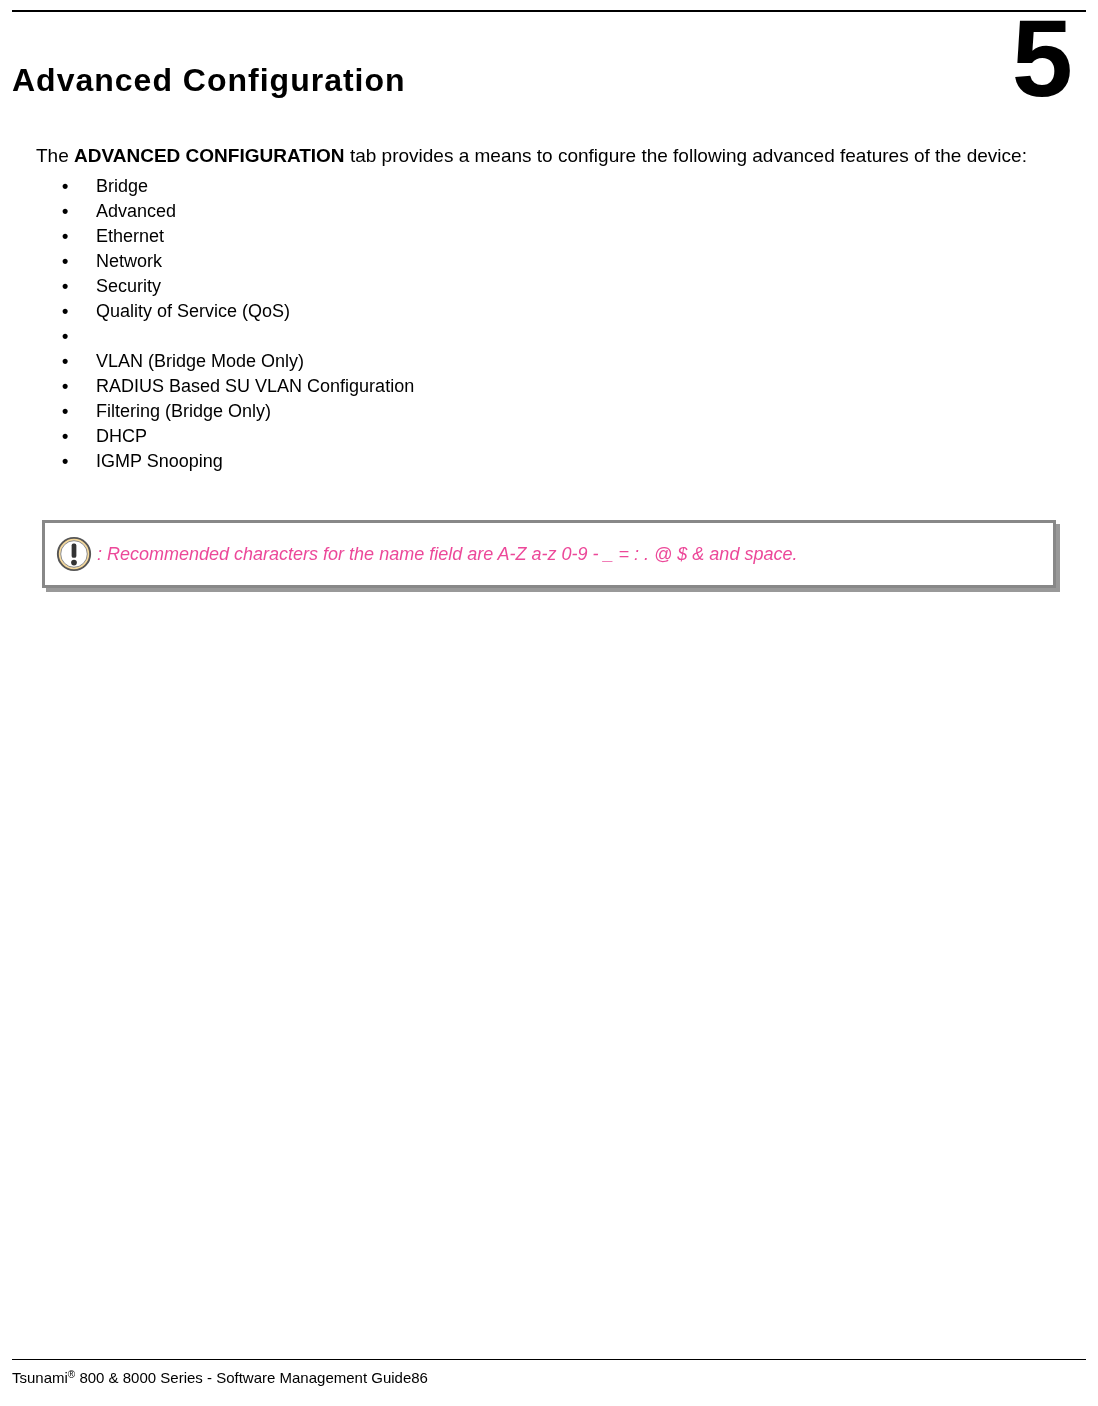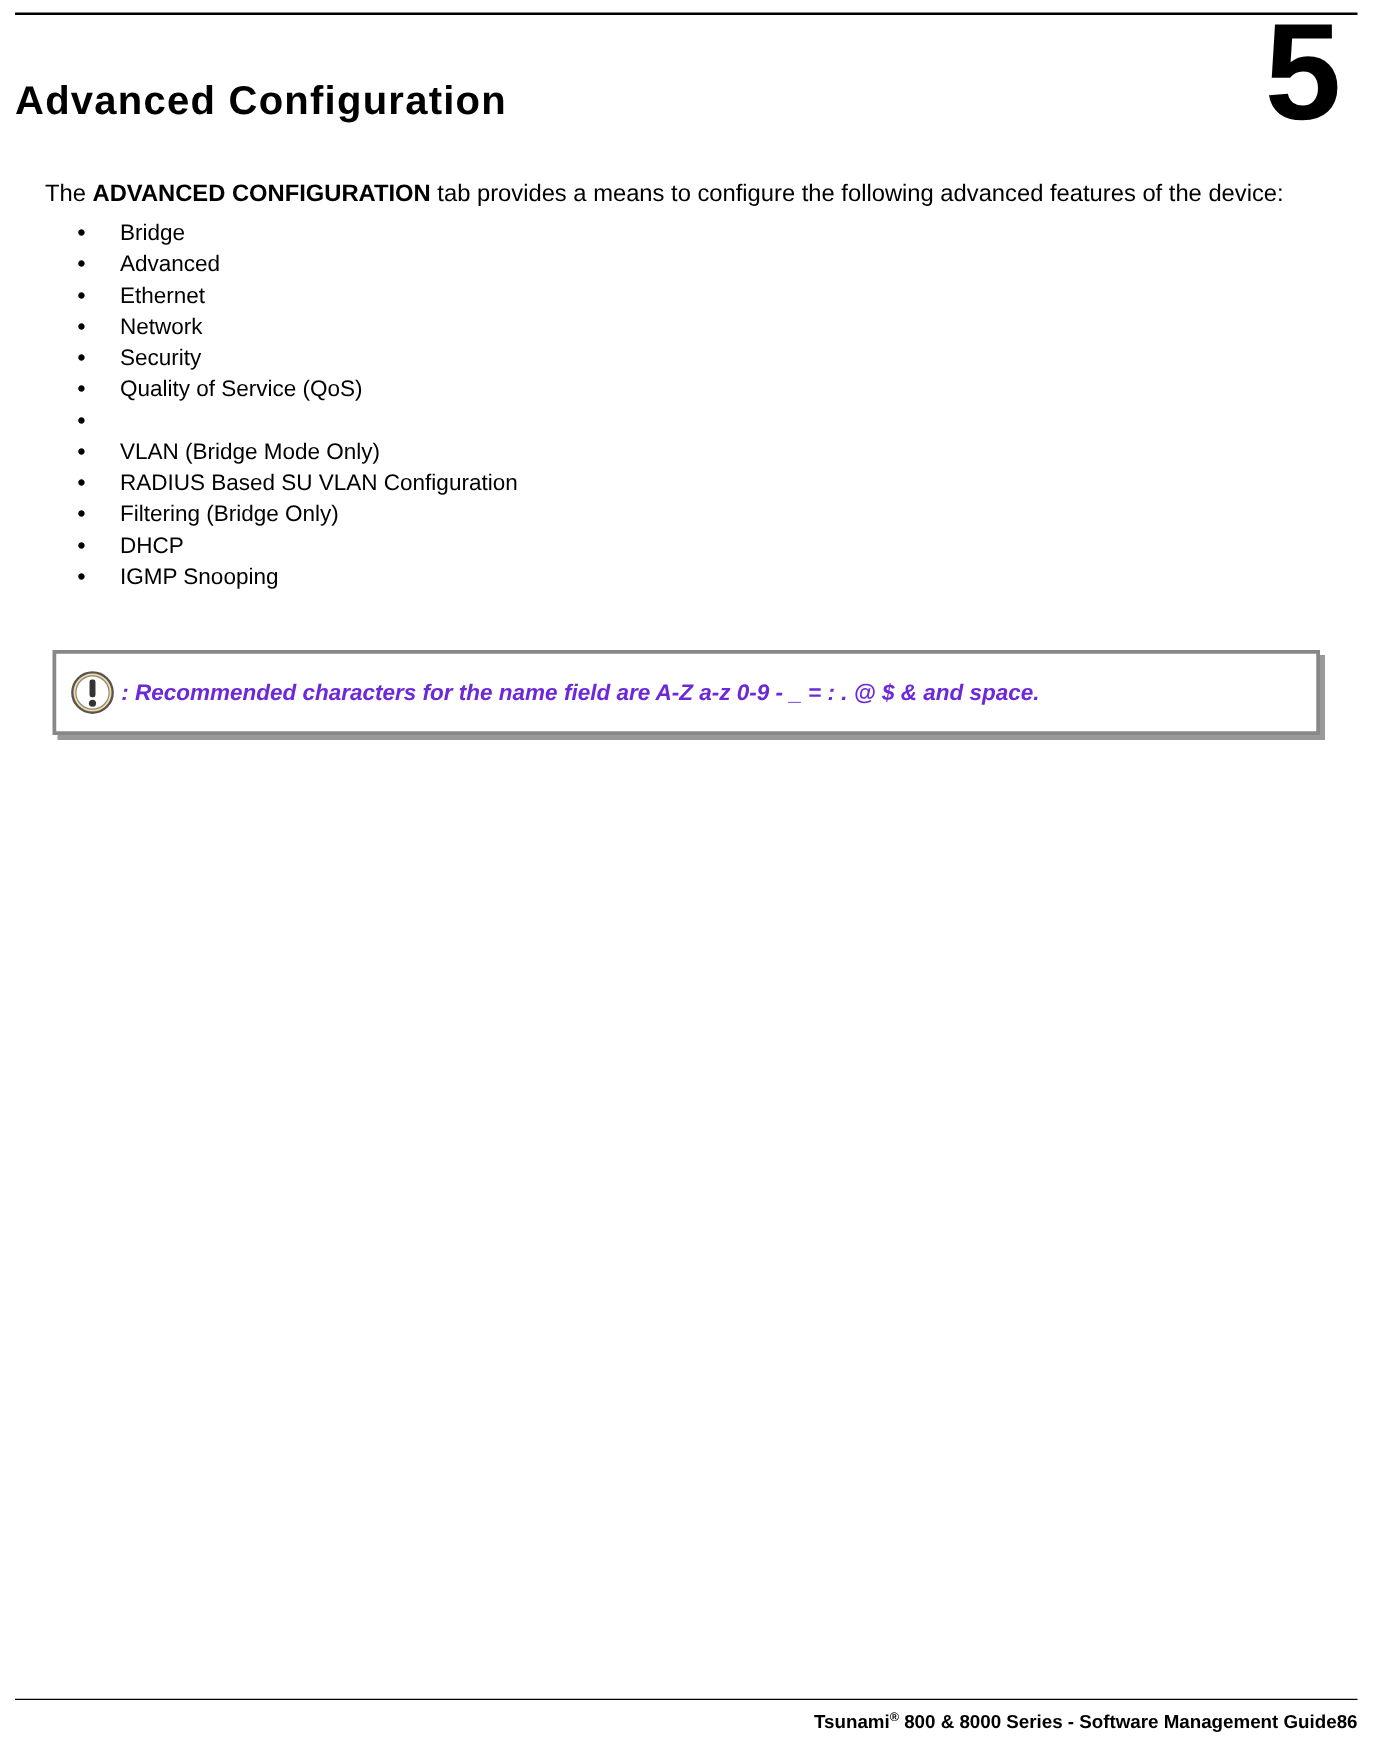--- a/index.html
+++ b/index.html
@@ -75,41 +75,41 @@
       align-items: center;
       gap: 4px;
     }
     .note-icon {
       width: 38px;
       height: 38px;
       flex-shrink: 0;
     }
     .note-text {
       font-style: italic;
-      font-weight: 700;
+      font-weight: 400;
       font-size: 18px;
-      color: #6d28d9;
+      color: #ec4899;
     }
     .bottom-rule {
       position: absolute;
       bottom: 46px;
       left: 12px;
       right: 12px;
       height: 1.5px;
       background: #000;
     }
     .footer {
       position: absolute;
       bottom: 20px;
       left: 12px;
       right: 12px;
       display: flex;
-      justify-content: flex-end;
+      justify-content: flex-start;
       font-size: 15px;
-      font-weight: 700;
+      font-weight: 400;
     }
     .footer .reg {
       font-size: 10px;
       position: relative;
       top: -5px;
     }
   </style>
 </head>
 <body>
 

